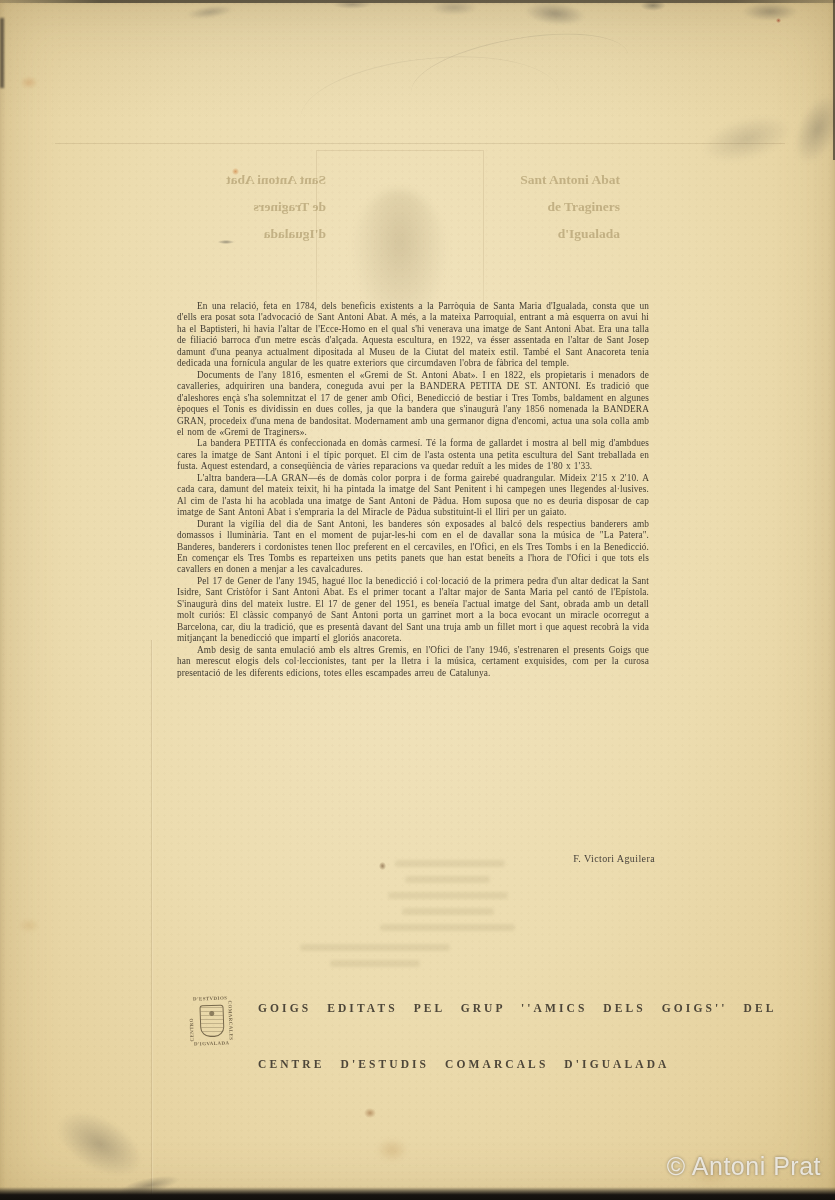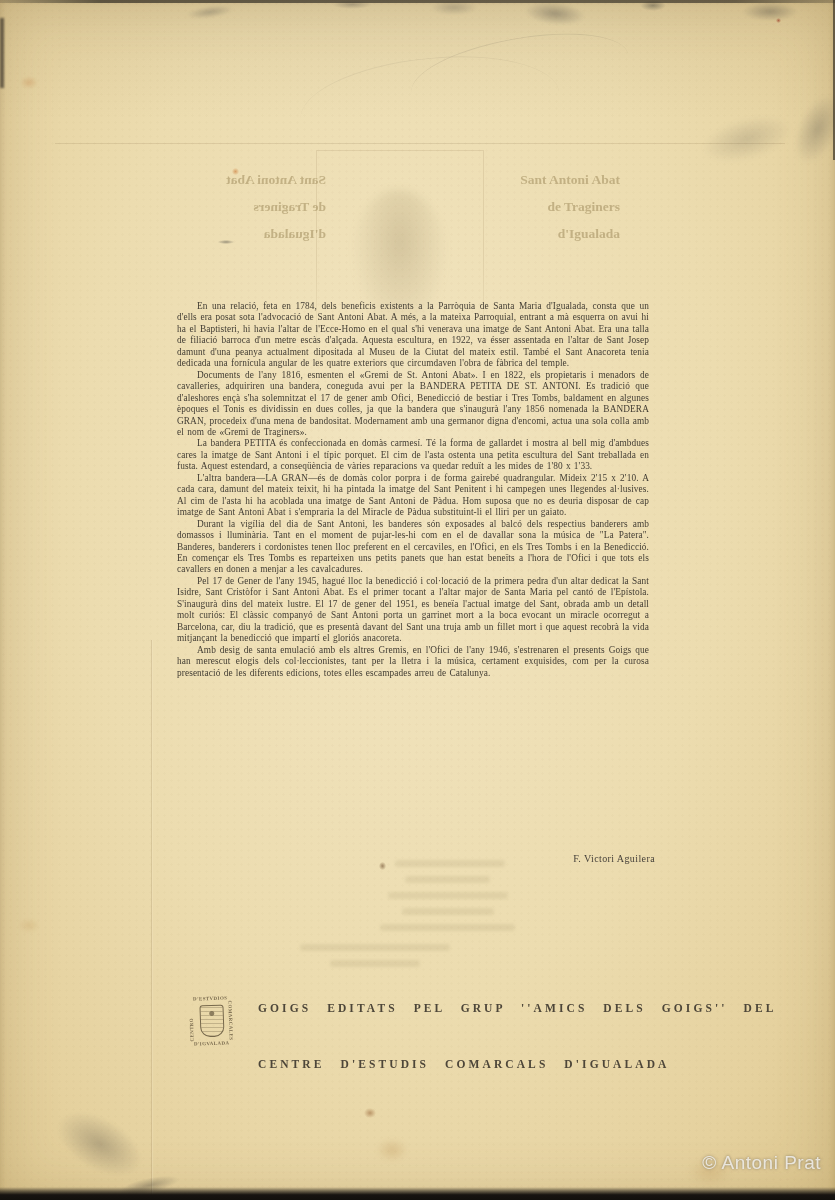--- a/index.html
+++ b/index.html
@@ -77,21 +77,21 @@
       radial-gradient(circle at 50% 25%, rgba(106,92,66,.8) 2px, rgba(0,0,0,0) 3px),
       repeating-linear-gradient(0deg, rgba(106,92,66,.35) 0 1px, rgba(0,0,0,0) 1px 4px);}
   .colophon-line{position:absolute;left:258px;width:414px;
     font-size:11.5px;font-weight:bold;color:#4d4639;
     letter-spacing:3.1px;word-spacing:10px;white-space:nowrap;}
   .colophon-1{top:1002px;}
   .colophon-2{top:1034px;margin-top:24px;}
 
   
   .watermark{position:absolute;right:14px;top:1152px;
-    font-family:"Liberation Sans", sans-serif;font-size:19px;letter-spacing:.5px;
+    font-family:"Liberation Sans", sans-serif;font-size:25px;letter-spacing:.5px;
     color:rgba(236,233,226,.95);text-shadow:0 0 3px rgba(95,88,75,.7);margin-left:12px;}
 </style>
 </head>
 <body>
 
 <div class="scene">
   <div class="paper">
 
     <div class="ghost crease-h"></div>
     <div class="ghost fold-v"></div>

